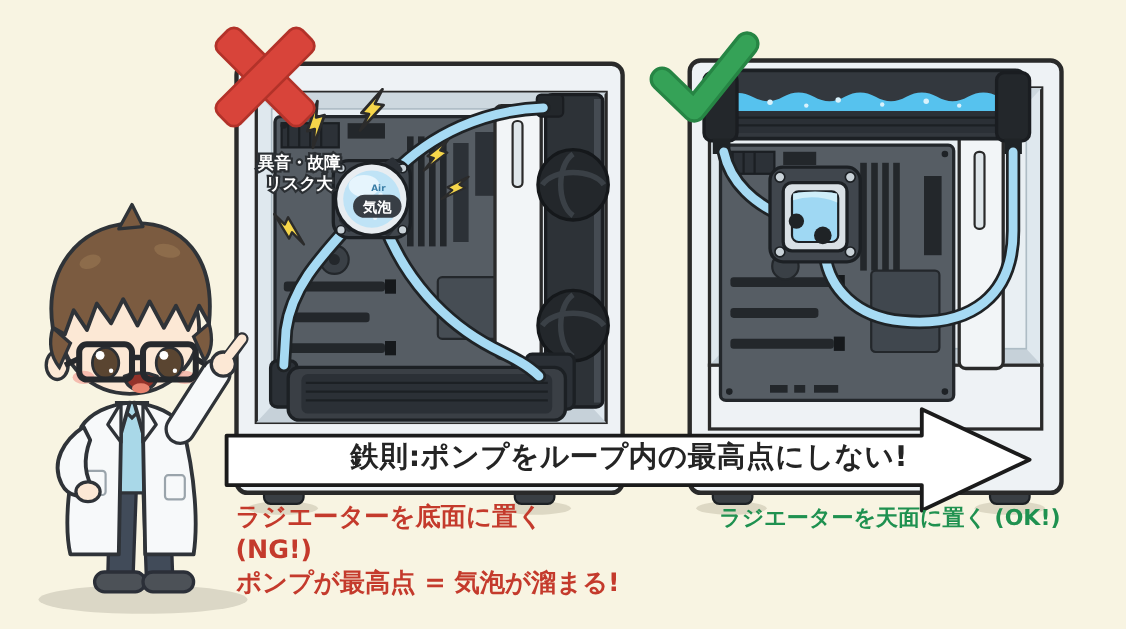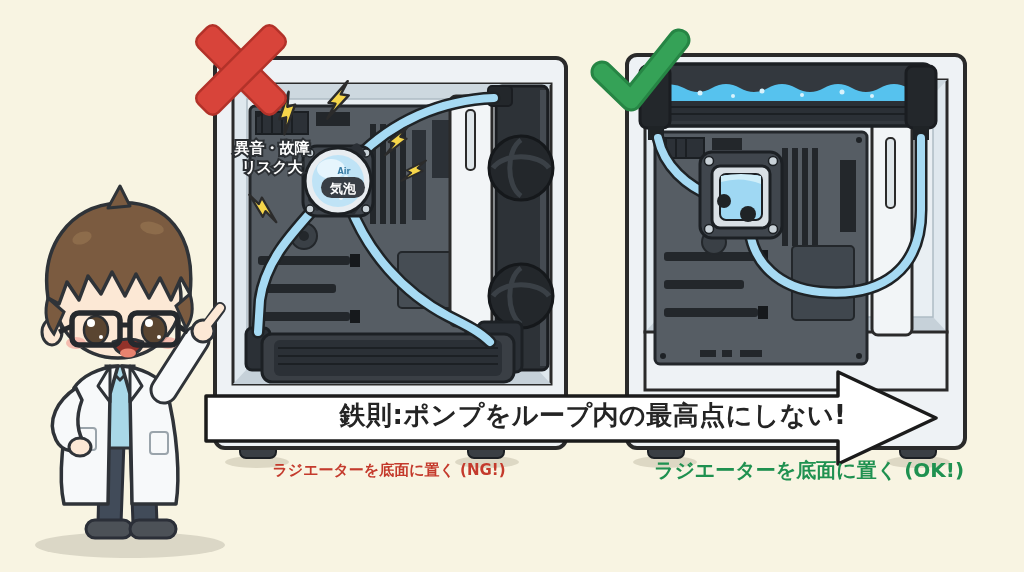--- a/index.html
+++ b/index.html
@@ -1,25 +1,25 @@
 <!DOCTYPE html>
 <html><head>
 <meta charset="utf-8">
 <style>
   html,body{margin:0;padding:0;}
   body{width:1024px;height:572px;overflow:hidden;
        font-family:"DejaVu Sans","Liberation Sans",sans-serif;}
   .stage{position:relative;width:1024px;height:572px;background:#f8f4e2;}
   .stage svg{position:absolute;left:0;top:0;}
-  .banner-text{position:absolute;left:263px;top:399px;width:660px;height:32px;
+  .banner-text{position:absolute;left:242px;top:399px;width:660px;height:32px;
        display:flex;align-items:center;justify-content:center;
        font-size:26px;font-weight:bold;color:#242424;letter-spacing:0.5px;}
   .caption{position:absolute;top:455px;display:flex;flex-direction:column;
        align-items:center;font-weight:bold;line-height:30px;}
-  .caption.left{left:214px;width:350px;color:#c43a2c;font-size:15px;}
+  .caption.left{left:214px;width:350px;color:#c43a2c;font-size:23px;}
   .caption.right{left:596px;width:426px;color:#1f9150;font-size:20px;}
   .callout-text{font-size:15px;fill:#ffffff;stroke:#2b2f33;stroke-width:4px;
        paint-order:stroke;font-weight:bold;text-anchor:middle;}
   .badge-text{font-size:13px;fill:#ffffff;font-weight:bold;text-anchor:middle;}
   .air-text{font-size:8px;fill:#3b7ea6;font-weight:bold;text-anchor:middle;}
 </style>
 </head>
 <body>
 
 <div class="stage">
@@ -306,18 +306,19 @@
     <ellipse cx="134" cy="46" rx="12" ry="6" fill="#8d6c4b" transform="rotate(12 134 46)"></ellipse>
   </g>
 </svg>
 
 <div class="banner-text">
   <span>鉄則:ポンプをループ内の最高点にしない!</span>
 </div>
 
 <div class="caption left">
   <span>ラジエーターを底面に置く (NG!)</span>
+  <span>ポンプが最高点 = 気泡が溜まる!</span>
 </div>
 <div class="caption right">
-  <span>ラジエーターを底面に置く (OK!)</span>
+  <span>ラジエーターを天面に置く (OK!)</span>
 </div>
 
 </div>
 
 </body></html>

